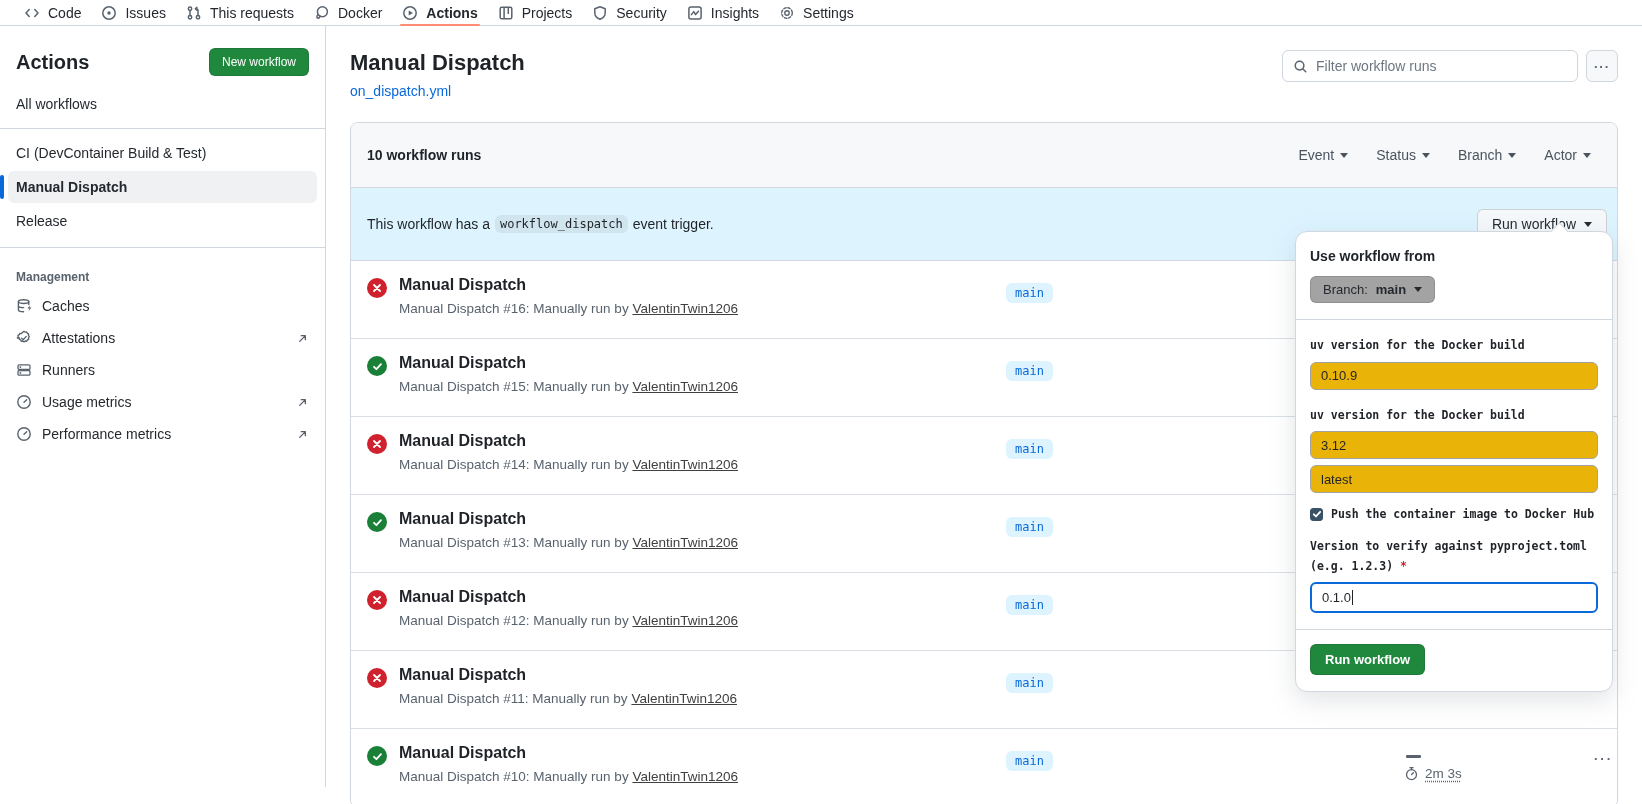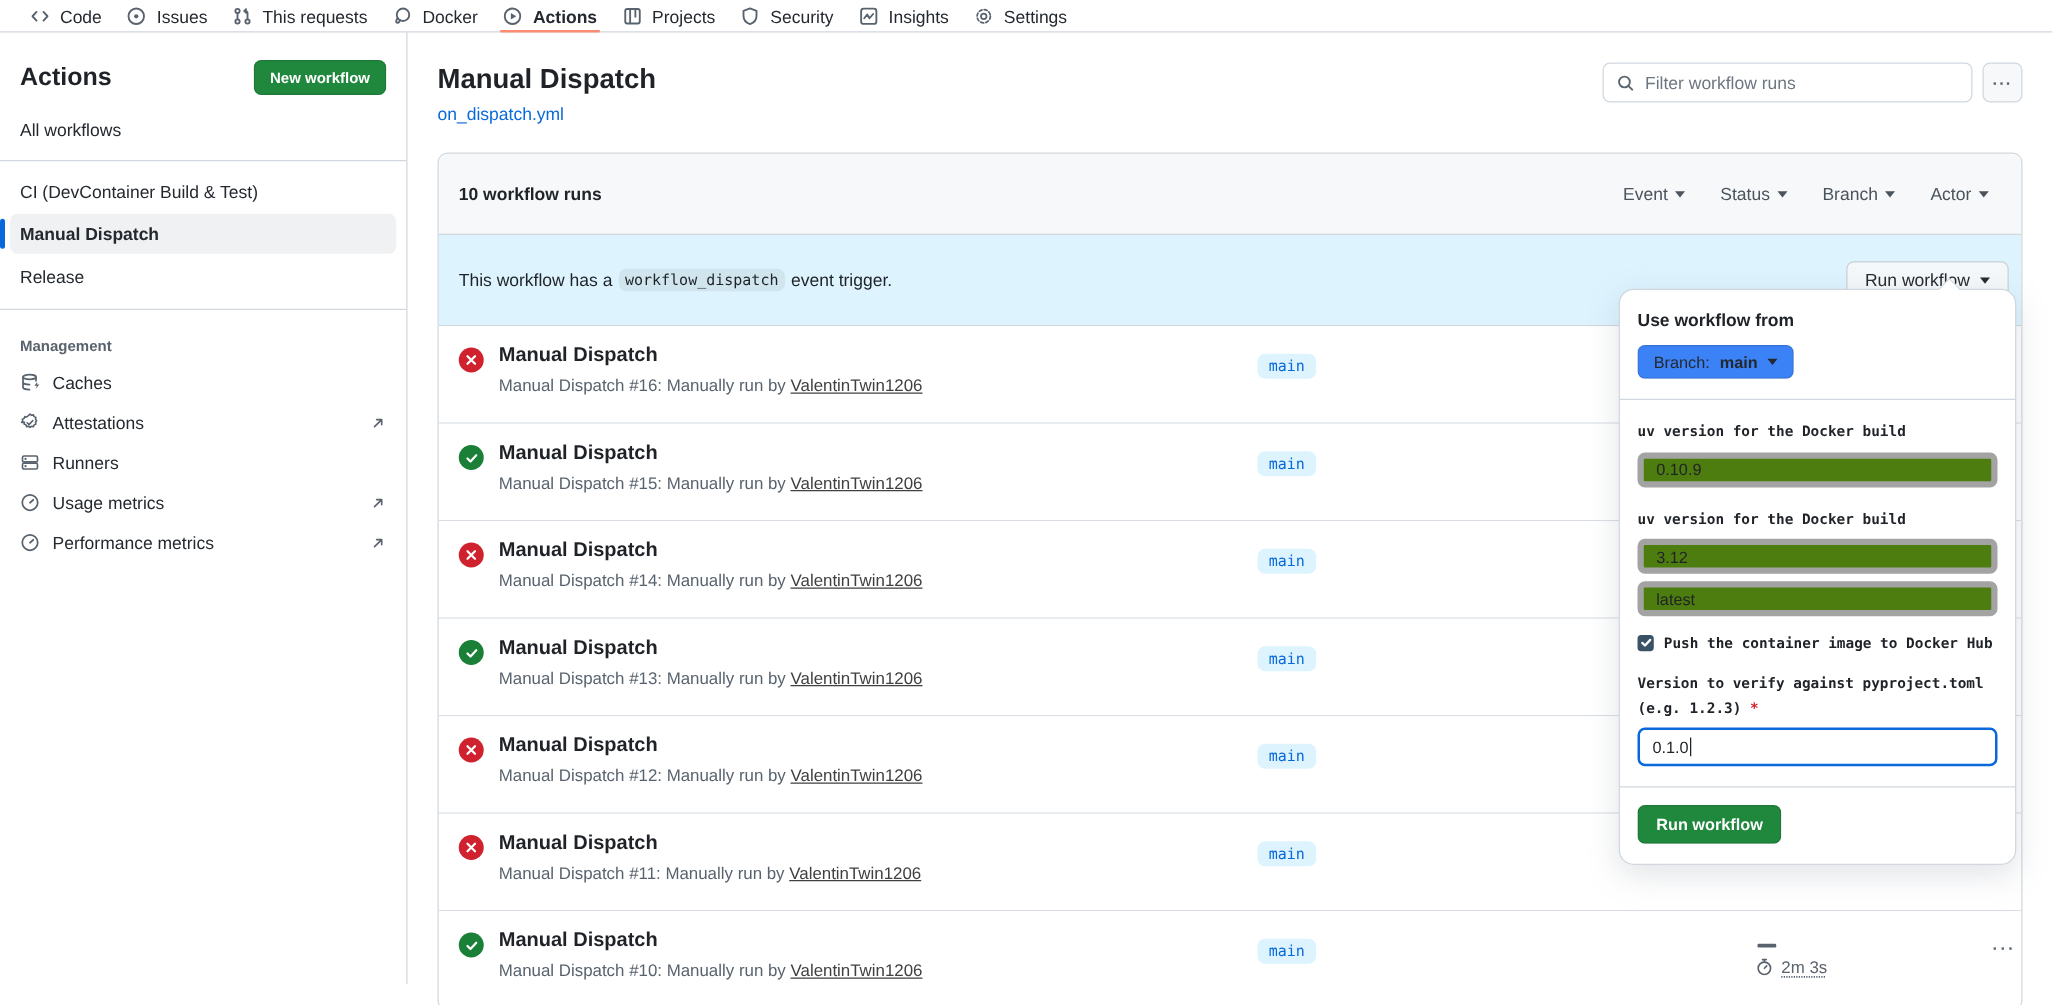--- a/index.html
+++ b/index.html
@@ -17,21 +17,21 @@
   .nav-item.active::after { content:""; position:absolute; left:8px; right:8px; bottom:-1px;
     height:2px; border-radius:2px; background:#fd8c73; }
 
   
   .content { display:flex; height:761px; }
 
   
   .sidebar { width:326px; border-right:1px solid #d0d7de; padding-top:14px; flex:none; }
   .sb-head { display:flex; align-items:center; justify-content:space-between; padding:8px 16px 14px; }
   .sb-title { font-size:20px; font-weight:700; }
-  .btn-green-sm { background:#1f883d; color:#fff; font-size:12px; font-weight:700;
+  .btn-green-sm { background:#1f883d; color:#fff; font-size:12px; font-weight:400;
     border:1px solid rgba(31,35,40,.15); border-radius:6px; padding:6px 12px; cursor:pointer; }
   .sb-link { padding:6px 16px 14px; font-size:14px; color:#24292f; cursor:pointer; }
   .sb-divider { border:none; border-top:1px solid #d0d7de; margin:2px 0 8px; }
   .wf-item { position:relative; margin:2px 8px; padding:8px 8px; border-radius:6px;
     font-size:14px; color:#24292f; cursor:pointer; }
   .wf-item.selected { background:#eff1f3; font-weight:600; }
   .wf-item.selected::before { content:""; position:absolute; left:-8px; top:4px; bottom:4px;
     width:4px; border-radius:2px; background:#0969da; }
   .sb-section-head { padding:14px 16px 6px; font-size:12px; font-weight:700; color:#59636e; }
   .mg-item { display:flex; align-items:center; gap:10px; padding:8px 16px; font-size:14px;
@@ -99,29 +99,29 @@
 
   
   .panel { position:absolute; top:205px; right:29px; width:318px; background:#fff;
     border:1px solid #d0d7de; border-radius:12px; z-index:10; padding:16px 14px 16px;
     box-shadow:0 8px 24px rgba(140,149,159,.25); }
   .panel::before { content:""; position:absolute; top:-7px; right:46px; width:12px; height:12px;
     background:#fff; border-left:1px solid #d0d7de; border-top:1px solid #d0d7de;
     transform:rotate(45deg); }
   .panel-section-title { font-size:14px; font-weight:700; }
   .branch-select { margin-top:12px; display:inline-flex; align-items:center; gap:8px;
-    background:#3b82f6; border:1px solid rgba(31,35,40,.15); border-radius:6px;
+    background:#a3a3a3; border:1px solid rgba(31,35,40,.15); border-radius:6px;
     padding:5px 12px; font-size:13px; color:#24292f; cursor:pointer;
     font-family:"Liberation Sans", sans-serif; }
   .branch-select b { font-weight:700; }
   .panel-divider { border:none; border-top:1px solid #d0d7de; margin:16px -14px 0; }
   .fld-label { margin-top:16px; font-family:"DejaVu Sans Mono","Liberation Mono",monospace;
     font-size:11.5px; font-weight:700; color:#1f2328; line-height:1.7; }
-  .fld-input { margin-top:6px; height:28px; border:5px solid #a3a3a3; border-radius:6px;
-    background:#4d7c0f; display:flex; align-items:center; padding:0 10px; font-size:13px;
+  .fld-input { margin-top:6px; height:28px; border:1px solid #a3a3a3; border-radius:6px;
+    background:#eab308; display:flex; align-items:center; padding:0 10px; font-size:13px;
     color:#1f2328; cursor:text; }
   .fld-input.focused { background:#fff; border:2px solid #0969da; height:31px; }
   .text-caret { width:1px; height:15px; background:#1f2328; margin-left:1px; }
   .chk-row { margin-top:14px; display:flex; align-items:center; gap:8px; cursor:pointer; }
   .chk-box { width:13px; height:13px; border-radius:3px; border:1px solid #768390; flex:none;
     display:flex; align-items:center; justify-content:center; color:#fff; }
   .chk-box[data-checked="true"] { background:#3a5266; border-color:#3a5266; }
   .chk-label { font-family:"DejaVu Sans Mono","Liberation Mono",monospace; font-size:11.5px;
     font-weight:700; white-space:nowrap; }
   .req-mark { color:#cf222e; font-weight:700; }

